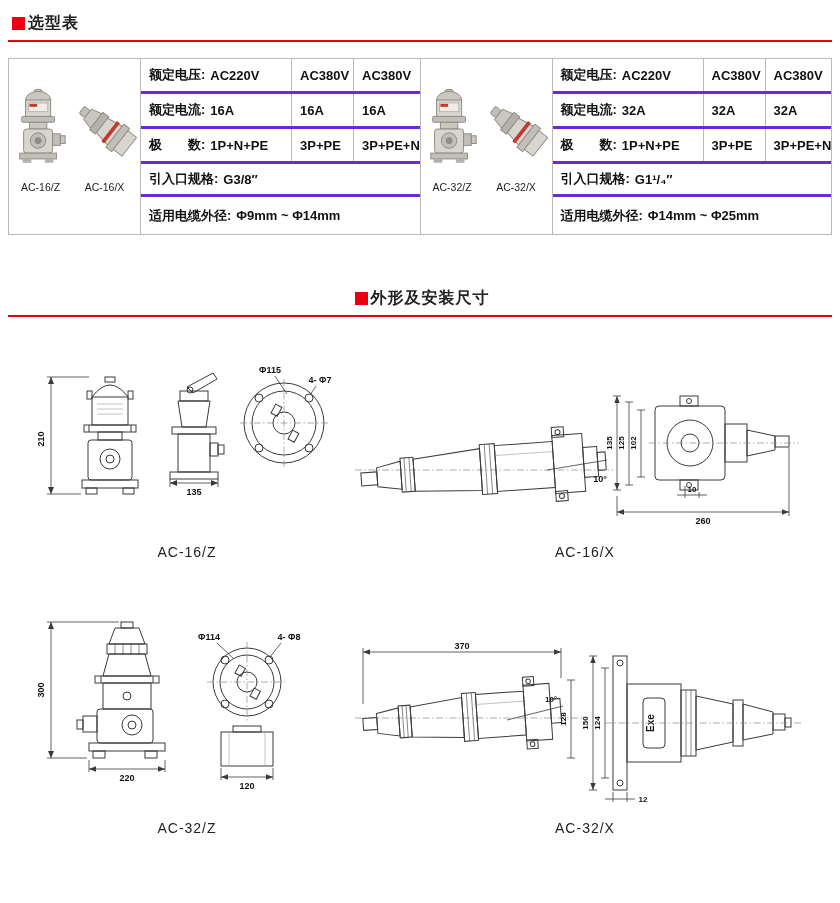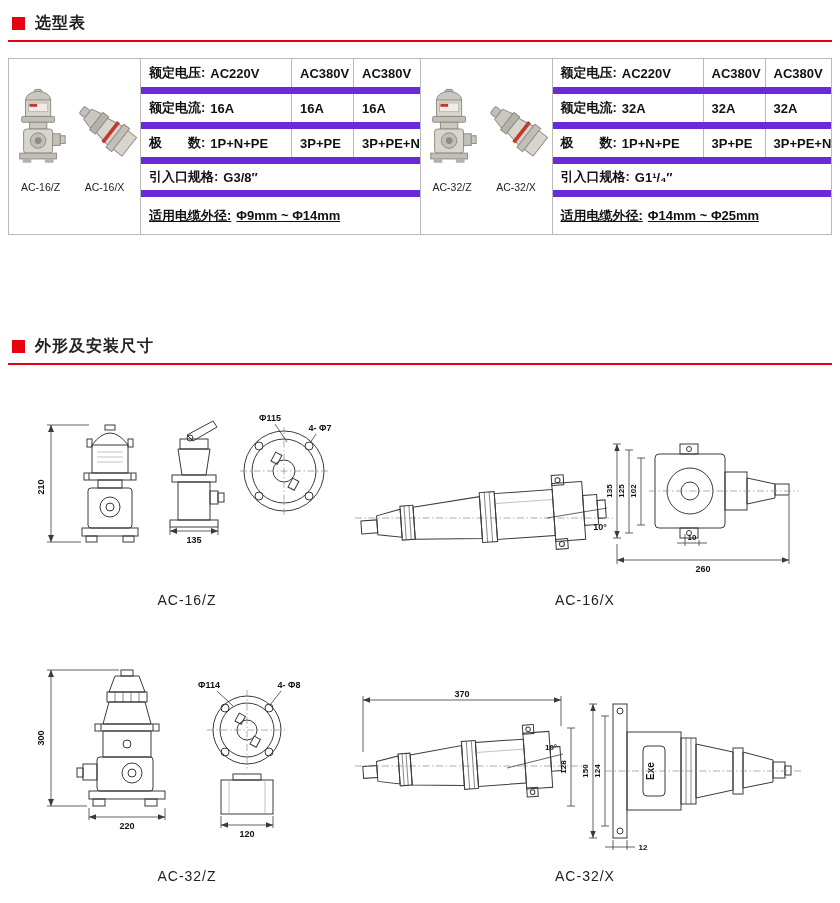--- a/index.html
+++ b/index.html
@@ -3,36 +3,36 @@
 <meta charset="utf-8">
 <style>
   html,body{margin:0;padding:0;}
   body{
     width:840px;height:903px;background:#ffffff;overflow:hidden;
     font-family:"Liberation Sans","DejaVu Sans",sans-serif;color:#111;
   }
   .page{padding:12px 8px 0 8px;box-sizing:border-box;}
 
   
-  .section-header{display:flex;align-items:center;gap:10px;height:22px;margin-left:4px;}
+  .section-header{display:flex;align-items:center;gap:3px;height:22px;margin-left:4px;}
   .bullet{width:13px;height:13px;background:#e60012;flex:none;}
   .section-title{font-size:16px;font-weight:bold;color:#222;letter-spacing:1px;}
   .redline{height:2px;background:#e60012;margin-top:6px;}
 
   
   .sel-table{display:flex;border:1px solid #b9b9b9;margin-top:16px;height:177px;box-sizing:border-box;background:#fff;}
   .group{flex:1;display:flex;min-width:0;}
   .group.first{border-right:1px solid #b9b9b9;}
   .photos{width:132px;flex:none;border-right:1px solid #b9b9b9;display:flex;justify-content:center;gap:4px;padding-top:28px;box-sizing:border-box;}
   figure.photo{margin:0;display:flex;flex-direction:column;align-items:center;}
   figcaption.model{font-size:10.5px;color:#222;margin-top:10px;white-space:nowrap;}
   .specs{flex:1;display:flex;flex-direction:column;font-size:13px;font-weight:bold;min-width:0;}
-  .srow{display:flex;border-bottom:7px solid #6d28d9;height:35px;box-sizing:border-box;}
+  .srow{display:flex;border-bottom:3px solid #6d28d9;height:35px;box-sizing:border-box;}
   .srow.full{height:33px;align-items:center;}
-  .srow.last{border-bottom:none;flex:1;text-decoration:underline;}
+  .srow.last{border-bottom:none;flex:1;}
   .cell{display:flex;align-items:center;padding-left:8px;box-sizing:border-box;white-space:nowrap;overflow:hidden;}
   .cell.main{width:150px;flex:none;}
   .cell.c2{width:62px;flex:none;border-left:1px solid #b9b9b9;}
   .cell.c3{flex:1;border-left:1px solid #b9b9b9;}
   .lbl{margin-right:5px;white-space:pre;}
   .val{white-space:pre;}
 
   
   .drawings{margin-top:16px;padding:0 14px;}
   .drawrow{display:flex;align-items:flex-end;}
@@ -218,21 +218,21 @@
         <div class="srow full last">
           <div class="cell">
             <span class="lbl">适用电缆外径:</span>
             <span class="val">Φ14mm ~ Φ25mm</span>
           </div>
         </div>
       </div>
     </div>
   </div>
 
-  <div class="section-header" style="margin-top:100px;">
+  <div class="section-header" style="margin-top:52px;justify-content:center;">
     <span class="bullet"></span>
     <span class="section-title">外形及安装尺寸</span>
   </div>
   <div class="redline"></div>
 
   <div class="drawings">
 
     <div class="drawrow">
 
       <div class="drawblock b-z sp-a">

